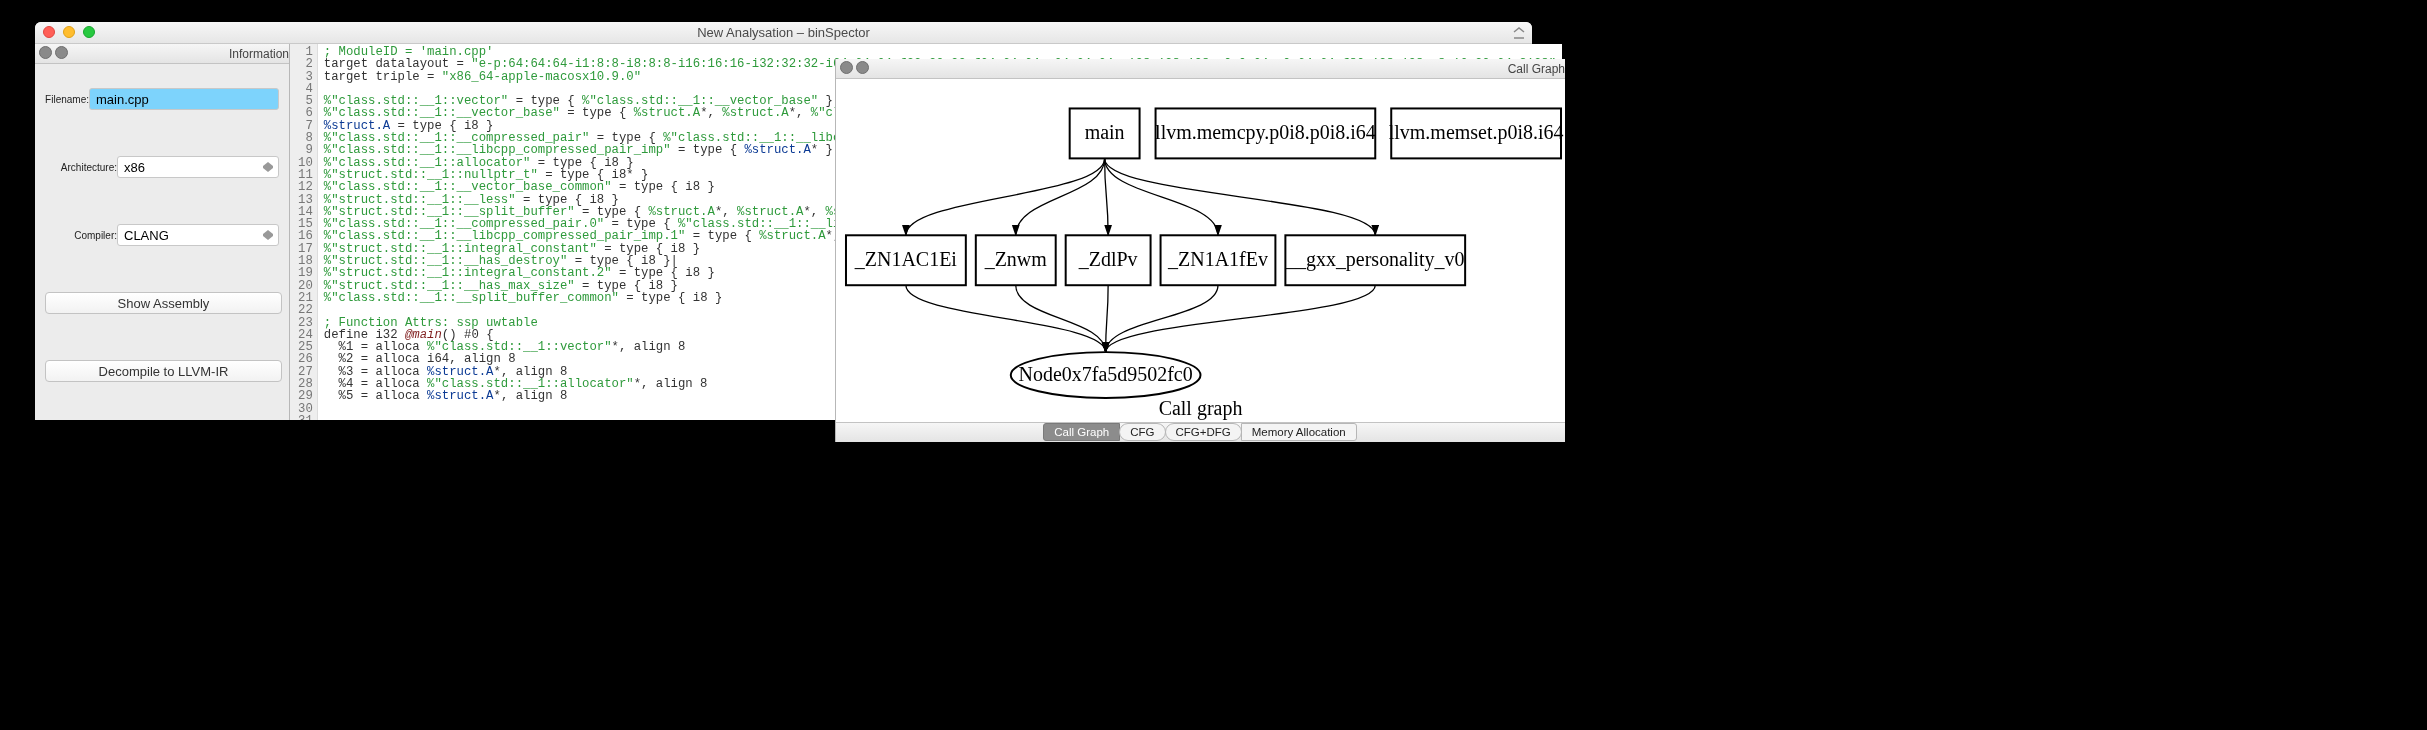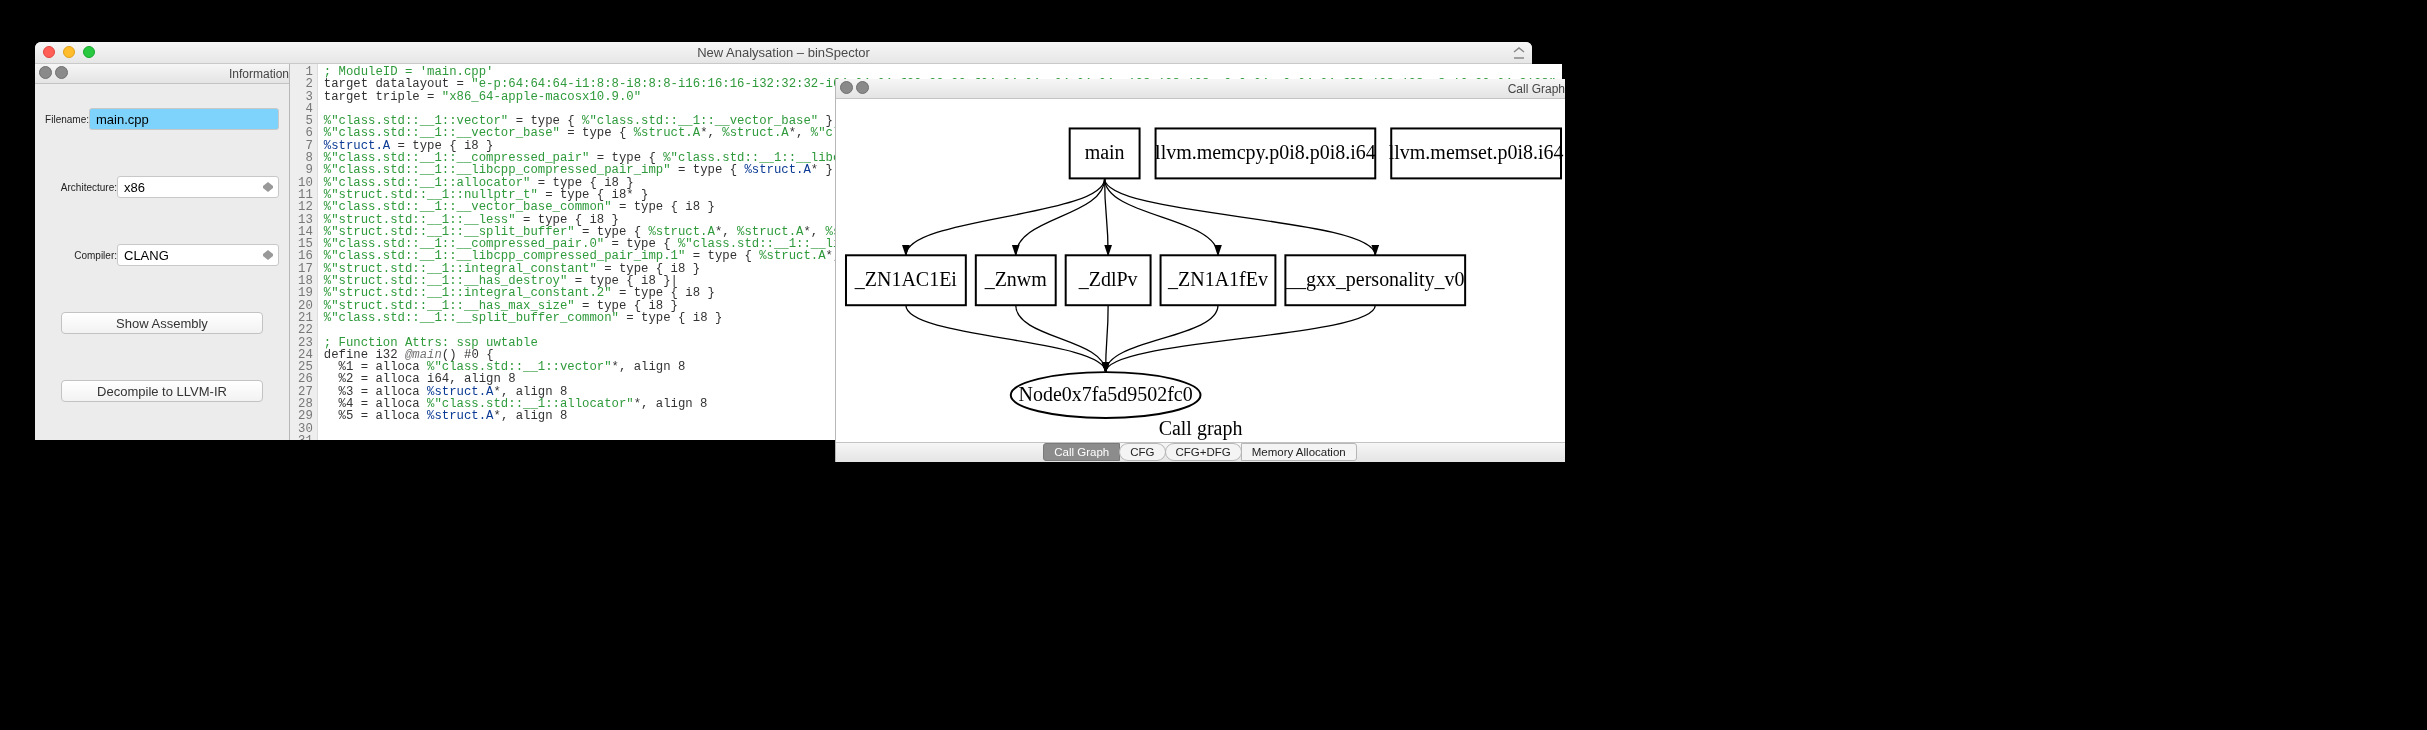--- a/index.html
+++ b/index.html
@@ -1,18 +1,18 @@
 <!DOCTYPE html>
 <html><head>
 <meta charset="utf-8">
 <style>
 * { box-sizing: border-box; margin: 0; padding: 0; }
 body { background: #000; font-family: -apple-system, "Lucida Grande", sans-serif; font-size: 13px; color: #222; width: 2427px; height: 730px; overflow: hidden; }
 
-.window { position: absolute; top: 22px; left: 35px; width: 1497px; height: 398px; background: #ececec; border-radius: 6px 6px 0 0; box-shadow: 0 2px 12px rgba(0,0,0,.3); margin-top: 20px; }
+.window { position: absolute; top: 22px; left: 35px; width: 1497px; height: 398px; background: #ececec; border-radius: 6px 6px 0 0; box-shadow: 0 2px 12px rgba(0,0,0,.3); }
 
 .titlebar { height: 22px; background: linear-gradient(#f7f7f7,#e6e6e6); border-radius: 6px 6px 0 0; border-bottom: 1px solid #c9c9c9; position: relative; text-align: center; line-height: 22px; font-size: 13px; color: #4a4a4a; }
 .traffic { position: absolute; left: 8px; top: 4px; display: flex; gap: 8px; }
 .traffic span { width: 12px; height: 12px; border-radius: 50%; display: inline-block; }
 .tl-close { background: #ff5f57; border: 1px solid #e14640; }
 .tl-min { background: #ffbd2e; border: 1px solid #e1a116; }
 .tl-max { background: #28c940; border: 1px solid #17a82e; }
 .titlebar svg.maximize { position: absolute; right: 6px; top: 4px; }
 
 .columns { display: flex; height: calc(100% - 22px); }
@@ -25,28 +25,28 @@
 .info-panel { width: 255px; border-right: 1px solid #b7b7b7; }
 .info-body { padding: 24px 10px; }
 .form-row { display: flex; align-items: center; margin-bottom: 46px; }
 .form-row label { width: 72px; text-align: right; font-size: 10px; }
 .form-row input, .form-row select { flex: 1; height: 22px; border: 1px solid #c8c8c8; border-radius: 3px; background: #7dd3fc; padding: 0 6px; font-size: 13px; }
 .form-row select { appearance: none; background: #fff; }
 .select-wrap { flex: 1; position: relative; }
 .select-wrap::after { content: ""; position: absolute; right: 6px; top: 6px; width: 10px; height: 10px; background: linear-gradient(#555,#555); clip-path: polygon(0 60%,50% 100%,100% 60%,100% 40%,50% 0,0 40%); opacity: .6; pointer-events: none; }
 .select-wrap select { width: 100%; }
 
-.mac-button { display: block; width: 202px; margin: 0 auto 46px auto; height: 22px; background: linear-gradient(#fff,#f2f2f2); border: 1px solid #c3c3c3; border-radius: 4px; font-size: 13px; color: #333; cursor: pointer; }
+.mac-button { display: block; width: 237px; margin: 0 auto 46px auto; height: 22px; background: linear-gradient(#fff,#f2f2f2); border: 1px solid #c3c3c3; border-radius: 4px; font-size: 13px; color: #333; cursor: pointer; }
 
 .disasm-panel { flex: 1; }
 .code-area { flex: 1; display: flex; background: #fff; overflow: hidden; font-family: Monaco, "Courier New", monospace; font-size: 12.3px; line-height: 1.0; }
 .gutter { background: #eee; border-right: 1px solid #ddd; color: #777; text-align: right; padding: 2px 4px 0 8px; white-space: pre; user-select: none; }
 .code { padding: 2px 6px 0 6px; white-space: pre; color: #333; overflow: hidden; flex: 1; }
 .g { color: #2e9a3b; } 
-.b { color: #737373; font-style: italic; } 
+.b { color: #7f1d1d; font-style: italic; } 
 .db{ color: #0b3a94; } 
 
 .graph-panel { position: absolute; left: 800px; top: 37px; width: 730px; height: 383px; background: #ececec; border-left: 1px solid #b7b7b7; }
 .graph-body { flex: 1; background: #fff; position: relative; }
 .graph-body svg { width: 100%; height: 100%; }
 
 .graph-tabs { height: 22px; background: linear-gradient(#f6f6f6,#e4e4e4); border-top: 1px solid #c3c3c3; display: flex; justify-content: center; align-items: center; gap: 0; font-size: 11.5px; }
 .graph-tabs .tab { padding: 2px 10px; border: 1px solid #b6b6b6; border-radius: 9px; background: #f4f4f4; margin-left: -1px; cursor: pointer; }
 .graph-tabs .tab:first-child { border-radius: 3px 0 0 3px; }
 .graph-tabs .tab:last-child { border-radius: 0 3px 3px 0; }

